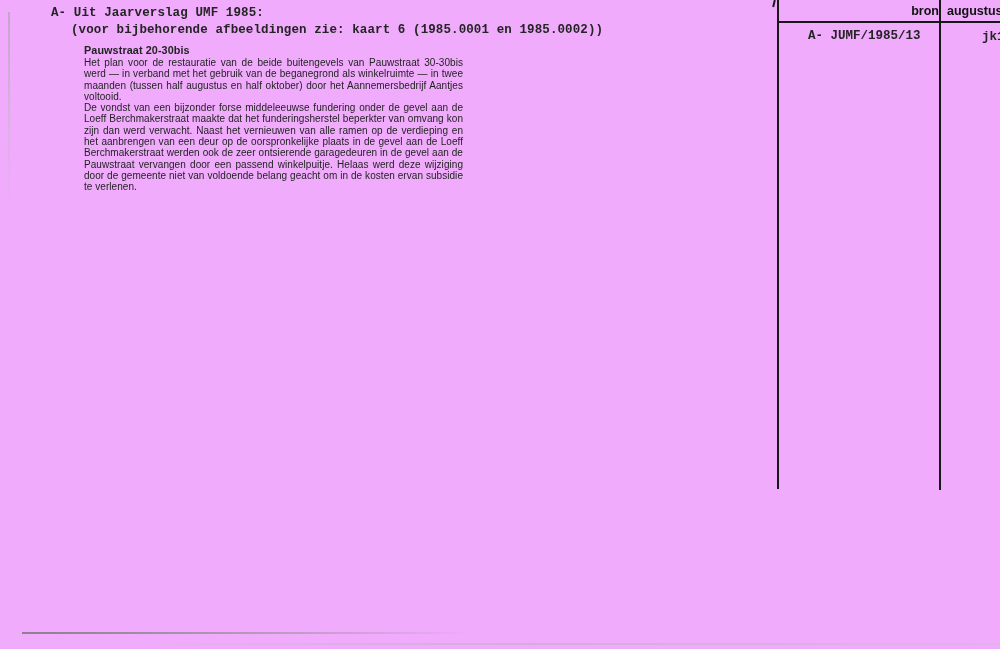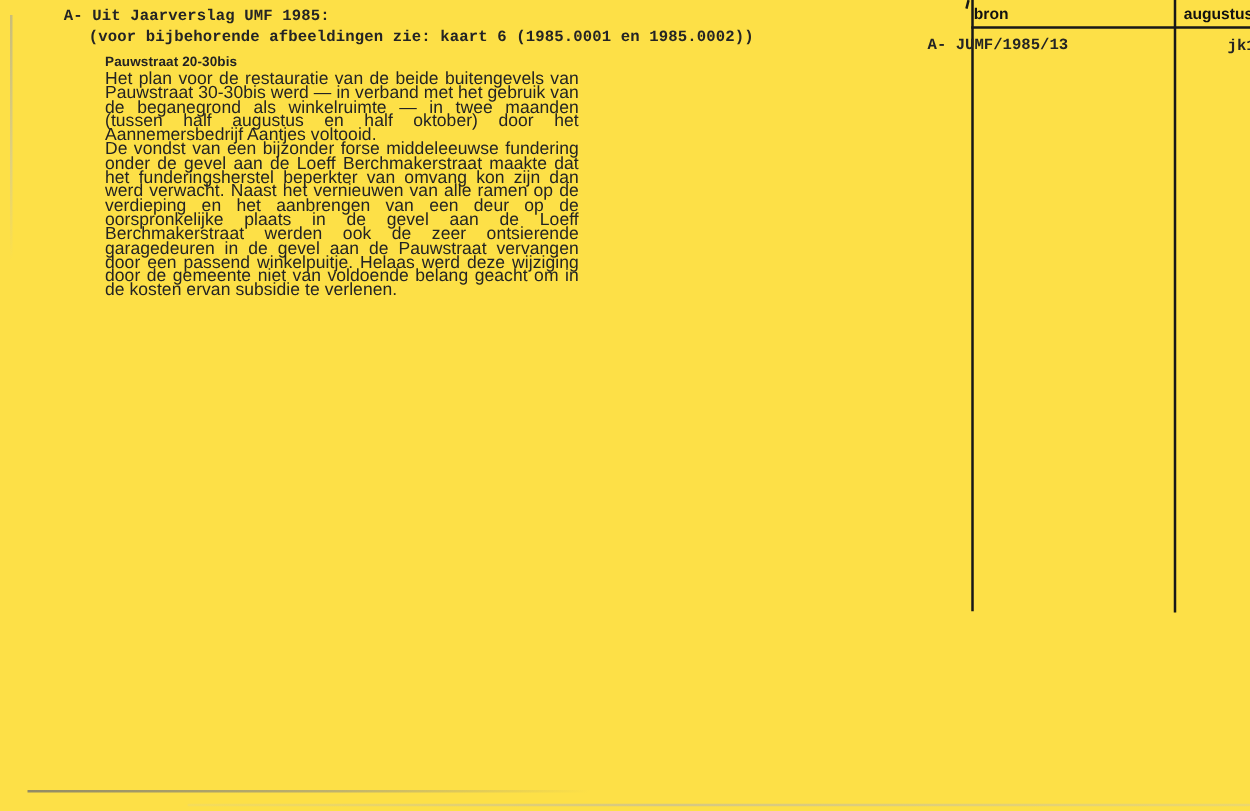--- a/index.html
+++ b/index.html
@@ -1,20 +1,20 @@
 <!DOCTYPE html>
 <html><head>
 <meta charset="utf-8">
 <style>
   html, body { margin:0; padding:0; background:#ffffff; }
   .page {
     position: relative;
     width: 1000px;
     height: 649px;
-    background: #fde047;
+    background: #f0abfc;
     overflow: hidden;
     font-family: "Liberation Sans", sans-serif;
     color: #1e1e1e;
   }
   .abs { position: absolute; }
 
   
   .typed {
     font-family: "Liberation Mono", "DejaVu Sans Mono", monospace;
     font-size: 12.5px;
@@ -34,45 +34,45 @@
   .clipping-title {
     font-family: "Liberation Sans", sans-serif;
     font-weight: 700;
     font-size: 10.8px;
     line-height: 12px;
     letter-spacing: 0.1px;
     margin: 0 0 1px 0;
   }
   .clipping p {
     margin: 0;
-    font-size: 14px;
+    font-size: 10px;
     line-height: 11.3px;
     text-align: justify;
     letter-spacing: 0.05px;
   }
 
   
   .vline { width: 2px; background: #181818; }
   .vline-left  { left: 777px; top: 0; height: 489px; }
   .vline-mid   { left: 939px; top: 0; height: 490px; }
   .hline-header { left: 777px; top: 21px; width: 223px; height: 2px; background: #181818; }
   .table-tick { left: 773px; top: 0; width: 2px; height: 7px; background:#181818; transform: rotate(14deg); }
 
   .col-header {
     font-family: "Liberation Sans", sans-serif;
     font-weight: 700;
     font-size: 12.5px;
     color: #111;
   }
-  .col-header-bron { left: 779px; top: 4px; width: 160px; text-align: left; }
+  .col-header-bron { left: 779px; top: 4px; width: 160px; text-align: right; }
   .col-header-verwerkt { left: 947px; top: 4px; }
 
   .cell { font-family: "Liberation Mono", "DejaVu Sans Mono", monospace;
           font-size: 12.5px; font-weight: 700; color: #242424; white-space: pre; }
-  .cell-bron { left: 742px; top: 29px; text-align: right; }
+  .cell-bron { left: 808px; top: 29px; text-align: right; }
   .cell-verwerkt { left: 956px; top: 30px; margin-left: 26px; }
 
   
   .scan-line-left {
     left: 8px; top: 12px; width: 2px; height: 196px;
     background: linear-gradient(to bottom, rgba(160,160,160,.55), rgba(190,190,190,.45) 60%, rgba(210,210,210,0));
   }
   .scan-line-bottom-dark {
     left: 22px; top: 632px; width: 450px; height: 2px;
     background: linear-gradient(to right, rgba(110,110,110,.75), rgba(140,140,140,.55) 55%, rgba(170,170,170,0));

